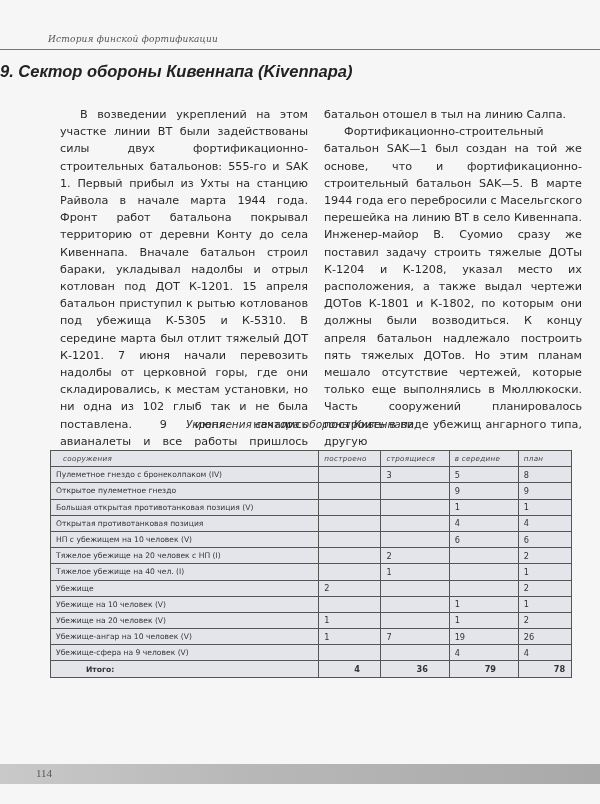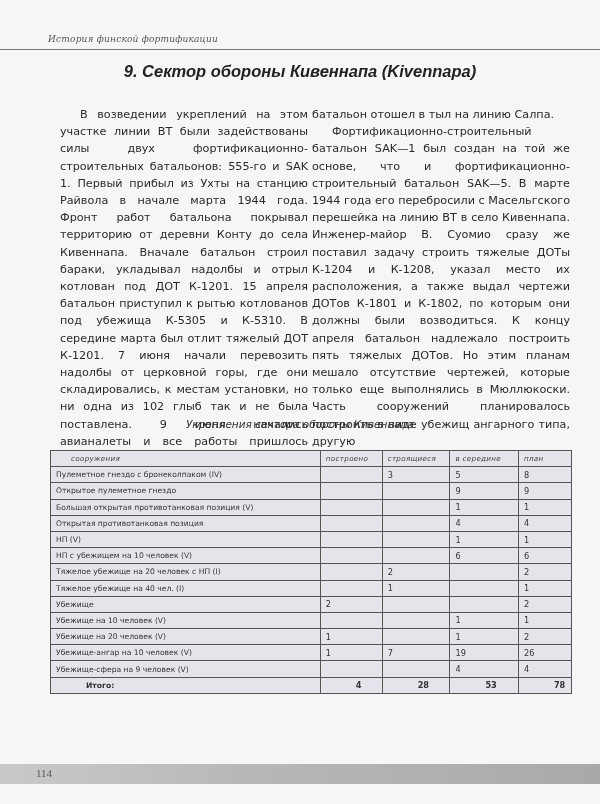--- a/index.html
+++ b/index.html
@@ -12,50 +12,50 @@
   }
   .running-head {
     position: absolute; left: 48px; top: 34px;
     font-family: "DejaVu Serif", serif; font-style: italic;
     font-size: 9px; color: #555; letter-spacing: 0.2px;
   }
   .head-rule {
     position: absolute; left: 0; top: 49px; width: 600px; height: 1px; background: #777;
   }
   .title {
-    position: absolute; left: 0; width: 600px; top: 62px; text-align: center;
+    position: absolute; left: 0; width: 600px; top: 62px; 
     font-family: "Liberation Sans", sans-serif; font-weight: bold; font-style: italic;
     font-size: 16.5px; color: #222;
   }
   .col {
     position: absolute; top: 106px; width: 248px;
     font-family: "DejaVu Sans", sans-serif; font-size: 11.2px; line-height: 17.2px;
     color: #2a2a2a; text-align: justify;
   }
   .col.left { left: 60px; }
-  .col.right { left: 312px; width: 258px; }
+  .col.right { left: 324px; width: 258px; }
   .col p { margin: 0; text-indent: 20px; }
   .col p.noindent { text-indent: 0; }
   .caption {
     position: absolute; left: 0; width: 600px; top: 418px; text-align: center;
     font-family: "DejaVu Sans", sans-serif; font-style: italic;
     font-size: 10.5px; color: #333;
   }
   table.fort {
     position: absolute; left: 50px; top: 450px; width: 522px;
     border-collapse: collapse;
     background: #e3e5ea;
     font-family: "DejaVu Sans", sans-serif; font-size: 7.6px; color: #333;
   }
   table.fort td, table.fort th {
     border: 1px solid #555; height: 15.2px; padding: 0 0 0 5px; text-align: left;
     font-weight: normal; vertical-align: middle;
   }
   table.fort th { font-style: italic; font-size: 7.2px; color: #444; letter-spacing: 0.3px; }
-  table.fort th:first-child { padding-left: 20px; }
+  table.fort th:first-child { padding-left: 12px; }
   table.fort td.num { font-size: 8.2px; }
   table.fort tr.total td { font-weight: bold; padding-left: 35px; }
   .c0 { width: 281px; } .c1 { width: 58px; } .c2 { width: 64px; } .c3 { width: 66px; } .c4 { width: 48px; }
   .footer-band {
     position: absolute; left: 0; top: 764px; width: 600px; height: 20px;
     background: linear-gradient(to right, #c9c9c9 0%, #b8b8b8 40%, #a9a9a9 100%);
   }
   .page-number {
     position: absolute; left: 36px; top: 767px;
     font-family: Liberation Serif, serif; font-size: 11px; color: #555;
@@ -113,27 +113,20 @@
       <td class="num">1</td>
     </tr>
     <tr>
       <td>Открытая противотанковая позиция</td>
       <td class="num"></td>
       <td class="num"></td>
       <td class="num">4</td>
       <td class="num">4</td>
     </tr>
     <tr>
-      <td>НП (V)</td>
-      <td class="num"></td>
-      <td class="num"></td>
-      <td class="num">1</td>
-      <td class="num">1</td>
-    </tr>
-    <tr>
       <td>НП с убежищем на 10 человек (V)</td>
       <td class="num"></td>
       <td class="num"></td>
       <td class="num">6</td>
       <td class="num">6</td>
     </tr>
     <tr>
       <td>Тяжелое убежище на 20 человек с НП (I)</td>
       <td class="num"></td>
       <td class="num">2</td>
@@ -178,21 +171,21 @@
     <tr>
       <td>Убежище-сфера на 9 человек (V)</td>
       <td class="num"></td>
       <td class="num"></td>
       <td class="num">4</td>
       <td class="num">4</td>
     </tr>
     <tr class="total">
       <td>Итого:</td>
       <td class="num">4</td>
-      <td class="num">28</td>
-      <td class="num">53</td>
+      <td class="num">36</td>
+      <td class="num">79</td>
       <td class="num">78</td>
     </tr>
   </tbody>
 </table>
 
 <div class="footer-band"></div>
 <div class="page-number">114</div>
 
 </body></html>

